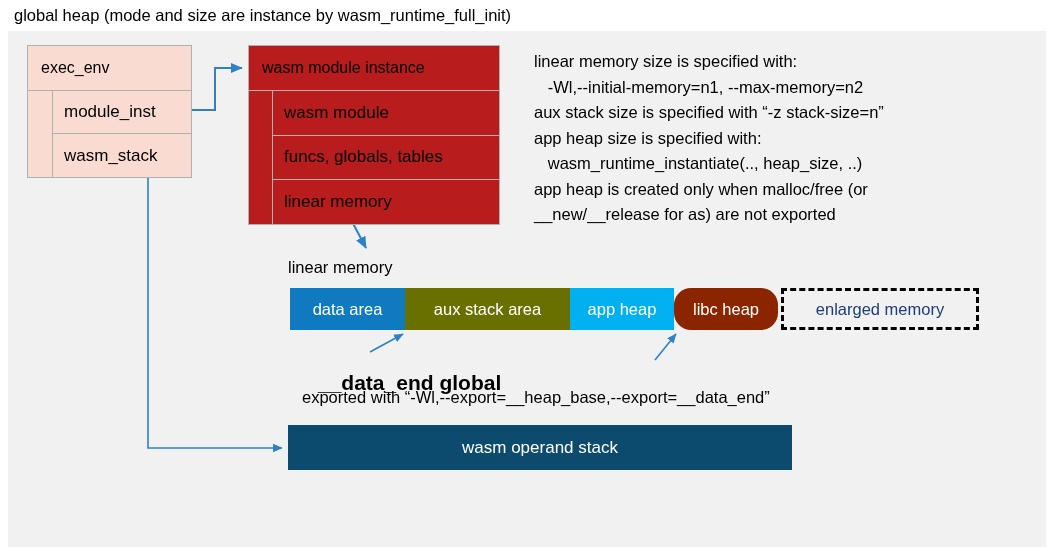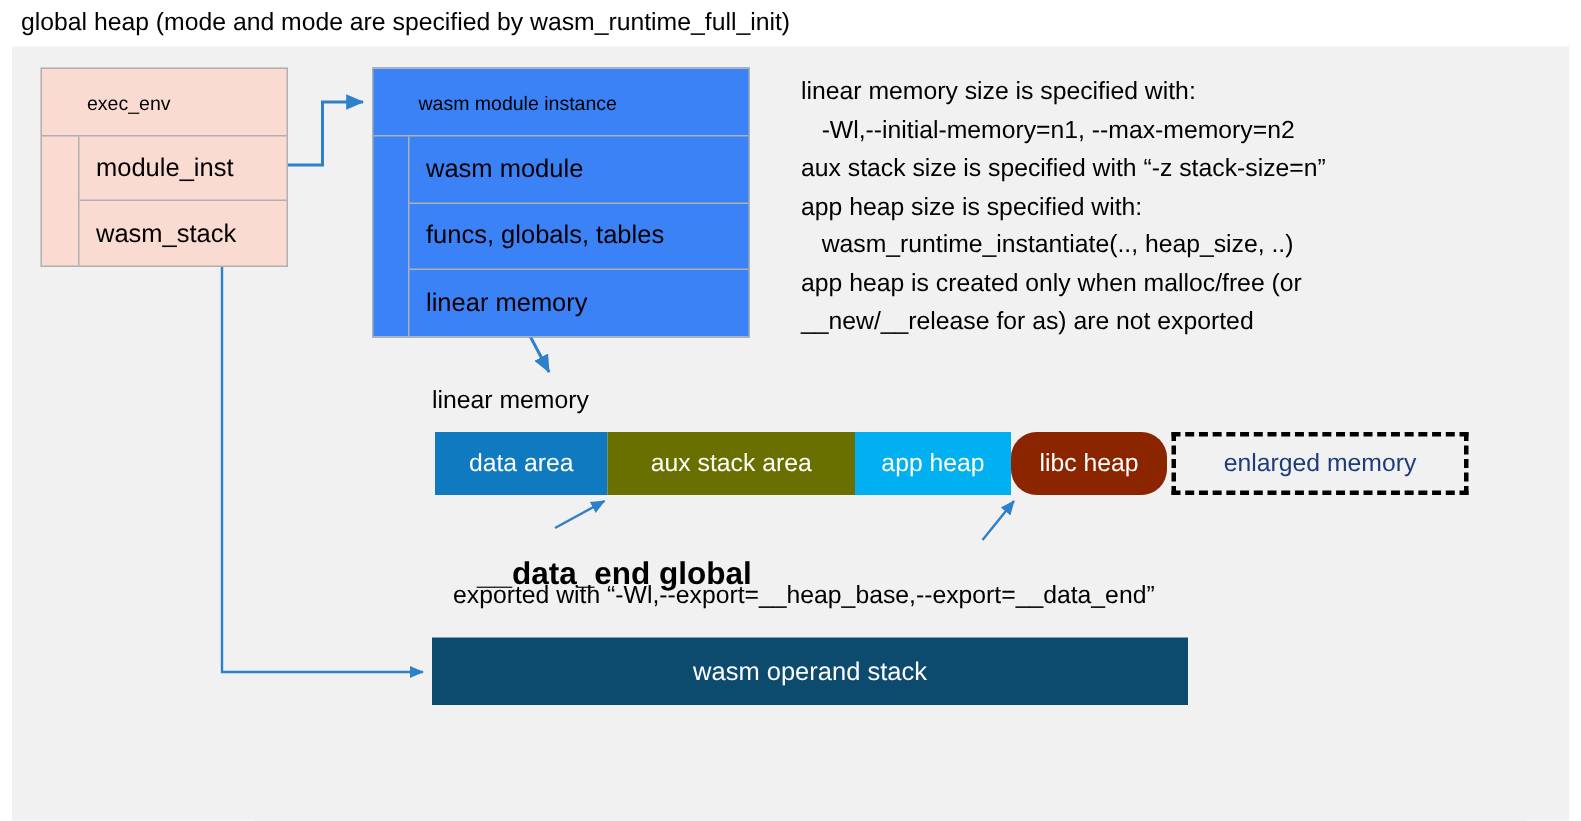--- a/index.html
+++ b/index.html
@@ -45,22 +45,22 @@
   
   .struct-box {
     border: 1px solid #b0b0b0;
     box-sizing: border-box;
   }
   .struct-head {
     box-sizing: border-box;
     border-bottom: 1px solid #b0b0b0;
     display: flex;
     align-items: center;
-    padding-left: 30px;
-    font-size: 13px;
+    padding-left: 13px;
+    font-size: 16px;
     text-align: center;
   }
   .struct-body { display: flex; }
   .struct-gutter {
     box-sizing: border-box;
     border-right: 1px solid #b0b0b0;
   }
   .struct-rows { flex: 1 1 auto; }
   .struct-row {
     box-sizing: border-box;
@@ -77,21 +77,21 @@
     width: 165px; height: 133px;
     background: #fadbd1;
   }
   #exec-env-box .struct-head { height: 45px; }
   #exec-env-box .struct-gutter { width: 25px; }
   #exec-env-box .struct-row { height: 43px; }
 
   #module-inst-box {
     left: 248px; top: 45px;
     width: 252px; height: 180px;
-    background: #3b82f6;
+    background: #b91c1c;
   }
   #module-inst-box .struct-head { height: 45px; }
   #module-inst-box .struct-gutter { width: 24px; }
   #module-inst-box .struct-row { height: 44.6px; }
 
   
   #linear-note {
     left: 534px;
     top: 49px;
     font-size: 16.5px;
@@ -169,21 +169,21 @@
     font-size: 16.5px;
     line-height: 25.5px;
     white-space: pre;
   }
 </style>
 </head>
 <body>
 
 <div id="canvas">
 
-  <div class="abs" id="title-caption">global heap (mode and mode are specified by wasm_runtime_full_init)</div>
+  <div class="abs" id="title-caption">global heap (mode and size are instance by wasm_runtime_full_init)</div>
 
   <div class="abs" id="gray-panel"></div>
 
   <svg class="abs" id="connectors" width="1054" height="547" style="left:0;top:0;pointer-events:none;">
     <defs>
       <marker id="arrowhead" markerWidth="7" markerHeight="7" refX="5.6" refY="3" orient="auto" markerUnits="strokeWidth">
         <path d="M0,0.4 L6,3 L0,5.6 z" fill="#2e81c8"></path>
       </marker>
     </defs>
 

